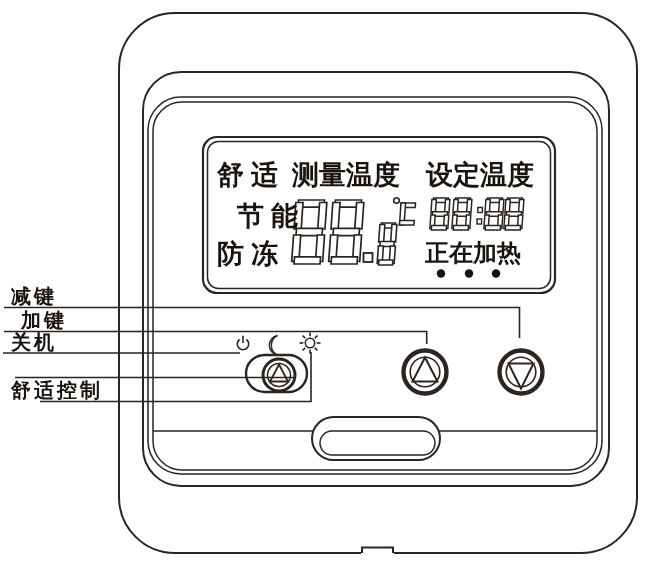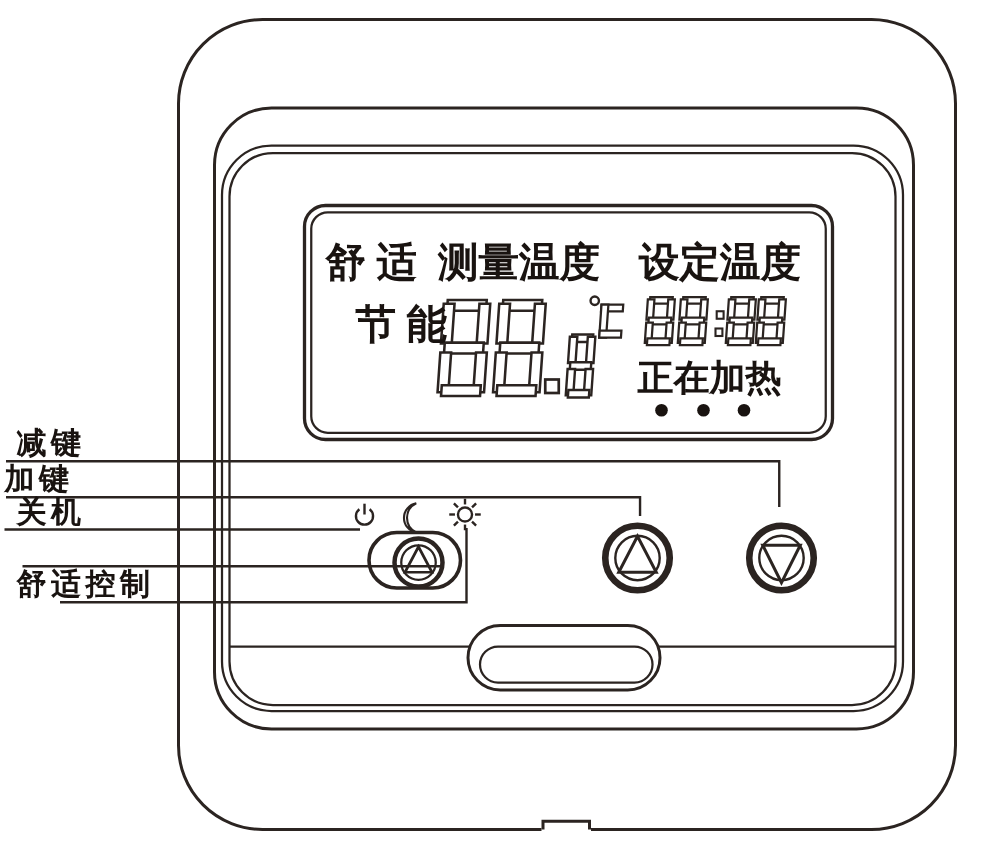--- a/index.html
+++ b/index.html
@@ -142,22 +142,23 @@
       <path d="M4,307.5 L519.5,307.5 L519.5,338"></path>
       <path d="M4,331.5 L426.7,331.5 L426.7,344"></path>
       <path d="M3,353 L240,353"></path>
       <path d="M15,377.5 L295,377.5"></path>
       <path d="M40,401.5 L311,401.5 L311,352"></path>
     </g>
   </svg>
 
   <div class="t lcd-mode" style="left:217px;top:161px;">舒适</div>
   <div class="t lcd-mode" style="left:217px;top:202px;margin-left:20px;">节能</div>
+  <div class="t lcd-mode" style="left:217px;top:240px;">防冻</div>
   <div class="t lcd-label" style="left:292px;top:161px;">测量温度</div>
   <div class="t lcd-label" style="left:426px;top:161px;">设定温度</div>
   <div class="t lcd-status" style="left:425px;top:240px;">正在加热</div>
 
   <div class="t callout" style="left:11px;top:286px;">减键</div>
-  <div class="t callout" style="left:3px;top:310px;">加键</div>
+  <div class="t callout" style="left:21px;top:310px;">加键</div>
   <div class="t callout" style="left:11px;top:332px;font-family:Liberation Serif, serif;">关机</div>
   <div class="t callout" style="left:11px;top:380px;">舒适控制</div>
 
 </div>
 
 </body></html>

